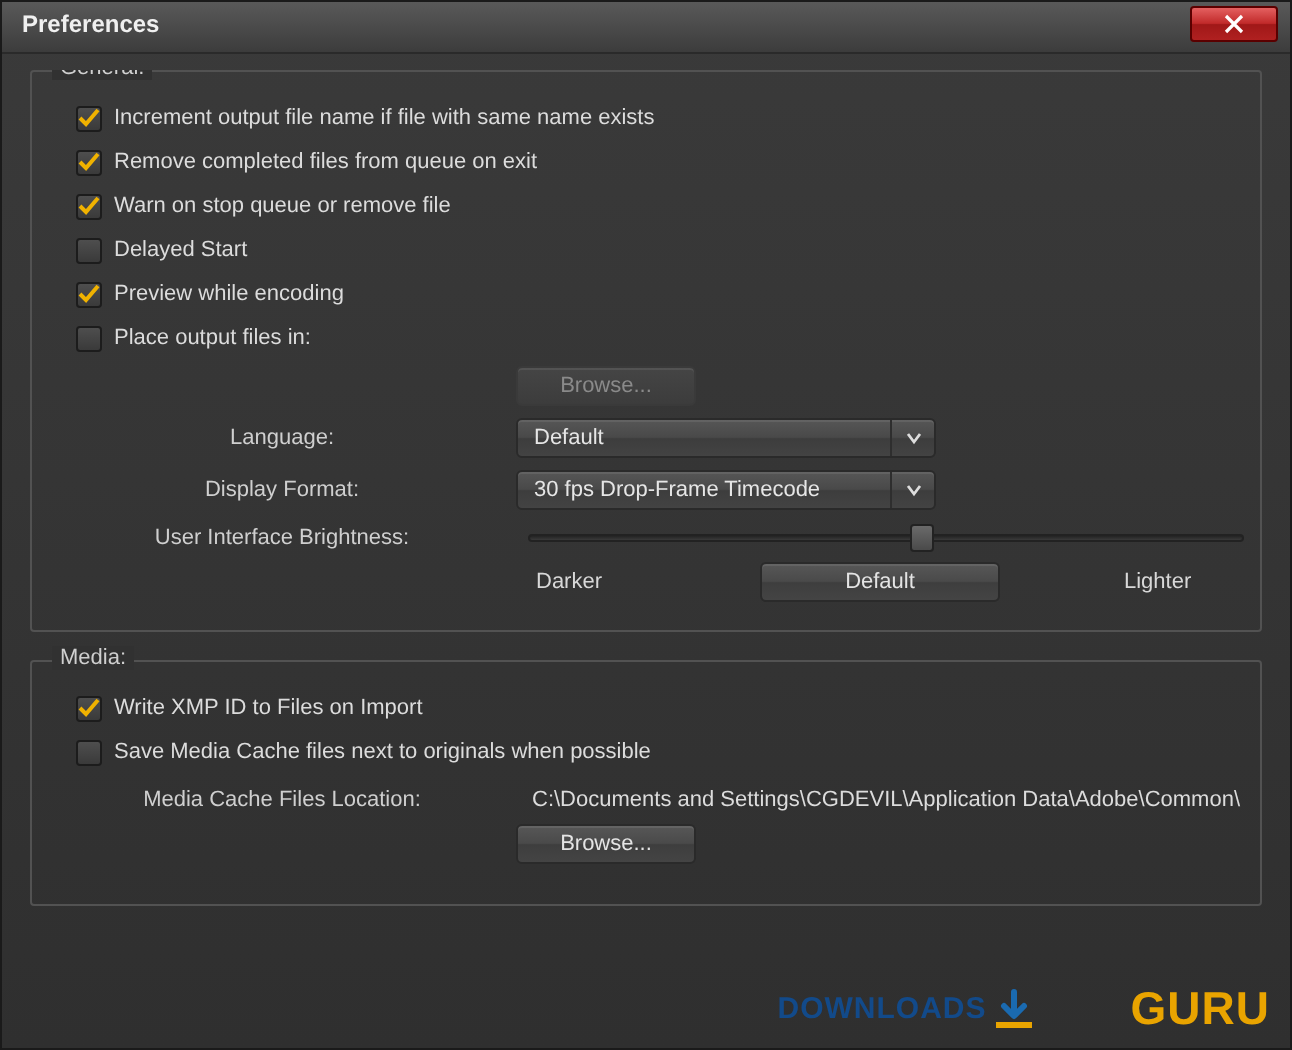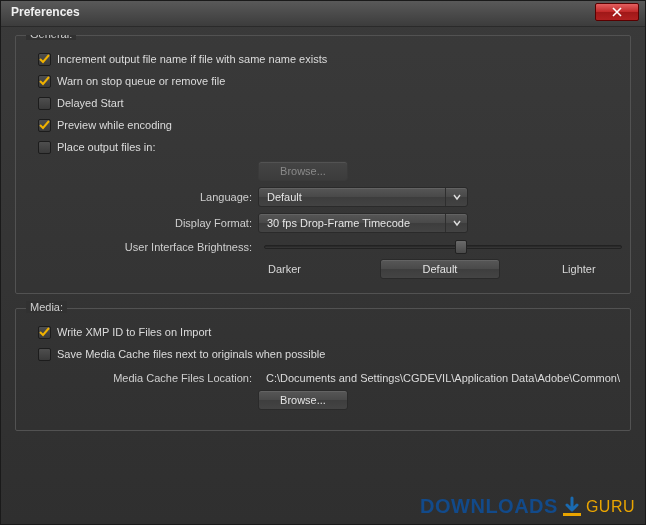--- a/index.html
+++ b/index.html
@@ -68,21 +68,21 @@
     flex: 0 0 13px;
   }
   .check svg { width: 11px; height: 11px; display:none; }
   .check.checked svg { display: block; }
   .check-label { color: #dcdcdc; }
   .form-row {
     display: flex; align-items: center;
     margin: 6px 0;
   }
   .form-label {
-    width: 228px; text-align: right;
+    width: 228px; text-align: center;
     color: #cfcfcf; padding-right: 6px;
   }
   .btn {
     background: linear-gradient(to bottom, #575757 0, #4a4a4a 48%, #3e3e3e 52%, #444 100%);
     border: 1px solid #2a2a2a;
     color: #e4e4e4;
     font-size: 11px;
     height: 20px;
     border-radius: 3px;
     padding: 0 12px;
@@ -133,26 +133,26 @@
   .brightness-label-wrap { width:228px; }
   .brightness-darker { width:60px; text-align:left; padding-left:10px; }
   .brightness-lighter { flex:0 0 60px; padding-right:4px; }
   .path-text { color:#dcdcdc; padding-left:8px; font-size:11px; white-space:nowrap; }
   .watermark {
     position:absolute; right:10px; bottom:6px;
     display:flex; align-items:center;
     font-family: Arial, sans-serif;
     pointer-events:none;
   }
-  .wm-dl { font-size:20px; font-weight:900; color:#124a8a; letter-spacing:0.5px; }
+  .wm-dl { font-size:15px; font-weight:900; color:#124a8a; letter-spacing:0.5px; }
   .wm-icon {
     width:22px; height:22px; margin:0 3px;
     display:flex; align-items:center; justify-content:center;
   }
-  .wm-guru { font-size:16px; font-weight:400; color:#e9a400; letter-spacing:0.5px; }
+  .wm-guru { font-size:23px; font-weight:700; color:#e9a400; letter-spacing:0.5px;margin-left:44px; }
 </style>
 </head>
 <body>
 
 <div class="window">
   <div class="titlebar">
     <span class="titlebar-title">Preferences</span>
     <span class="titlebar-spacer"></span>
     <div class="close-btn">
       <svg viewBox="0 0 10 10">
@@ -168,20 +168,28 @@
 
       <div class="check-row">
         <div class="check checked">
           <svg viewBox="0 0 11 11">
               <path d="M1 5 L4 8 L10 1" stroke="#f0b200" stroke-width="2" fill="none"></path>
             </svg>
         </div>
         <span class="check-label">Increment output file name if file with same name exists</span>
       </div>
 
+      <div class="check-row">
+        <div class="check checked">
+          <svg viewBox="0 0 11 11">
+              <path d="M1 5 L4 8 L10 1" stroke="#f0b200" stroke-width="2" fill="none"></path>
+            </svg>
+        </div>
+        <span class="check-label">Remove completed files from queue on exit</span>
+      </div>
 
       <div class="check-row">
         <div class="check checked">
           <svg viewBox="0 0 11 11">
               <path d="M1 5 L4 8 L10 1" stroke="#f0b200" stroke-width="2" fill="none"></path>
             </svg>
         </div>
         <span class="check-label">Warn on stop queue or remove file</span>
       </div>
 

